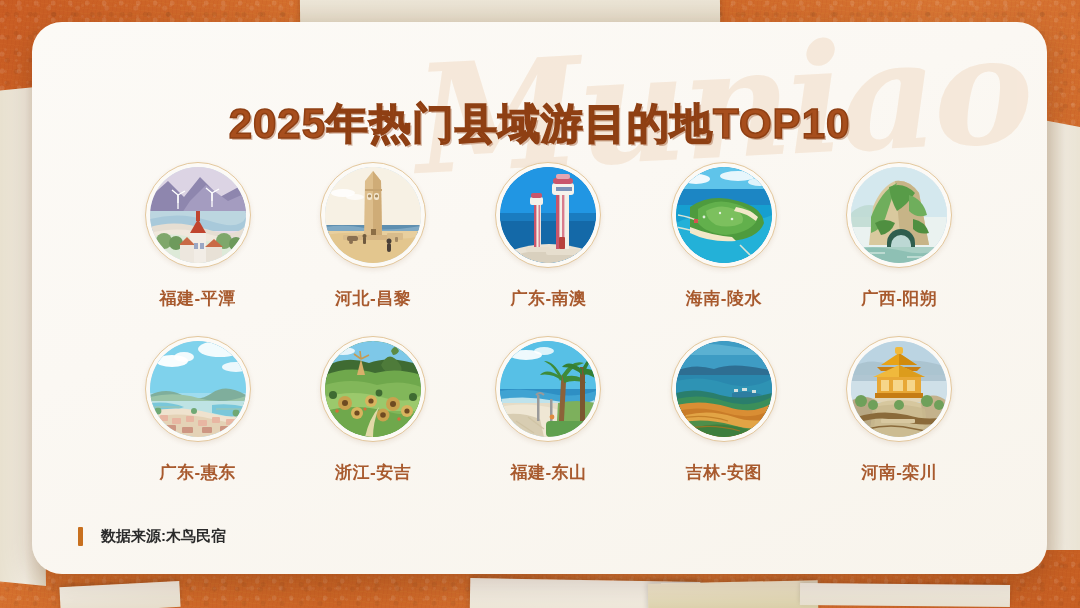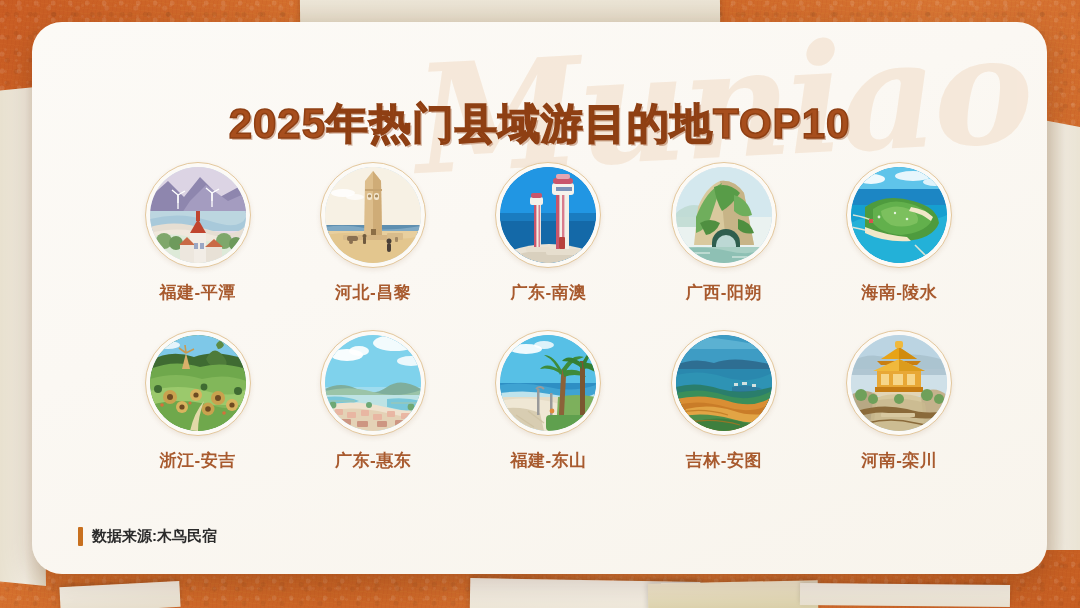--- a/index.html
+++ b/index.html
@@ -102,28 +102,28 @@
     padding:4px; background:#FCFAF6;
     display:flex; align-items:center; justify-content:center;
     box-shadow:0 2px 5px rgba(120,70,30,.10);
   }
   .thumb{
     width:96px; height:96px; border-radius:50%;
     overflow:hidden; position:relative; background:#BFD8E8;
   }
   .thumb svg{ display:block; width:96px; height:96px; }
   .cap{
-    margin-top:13px; font-size:17px; font-weight:700;
+    margin-top:19px; font-size:17px; font-weight:700;
     color:#A85A2E; letter-spacing:.5px; white-space:nowrap;
   }
 
   
   #source{
     position:absolute; left:46px; bottom:28px;
-    display:flex; align-items:center; gap:9px;
+    display:flex; align-items:center; gap:18px;
   }
   #source-bar{ width:5px; height:19px; background:#C8701F; border-radius:1px; }
   #source-text{ font-size:15px; font-weight:700; color:#2B2B2B; }
 </style>
 </head>
 <body>
 
 <div id="bg-texture"></div>
 <div id="bg-grain"></div>
 
@@ -282,20 +282,65 @@
         </div>
       </div>
       <div class="cap">广东-南澳</div>
     </div>
 
     <div class="cell">
       <div class="ring">
         <div class="thumb">
           <svg viewBox="0 0 96 96">
               <defs>
+                <clipPath id="c4">
+                  <circle cx="48" cy="48" r="48"></circle>
+                </clipPath>
+              </defs>
+              <g clip-path="url(#c4)">
+            <rect width="96" height="96" fill="#1FA6D8"></rect>
+            <rect width="96" height="24" fill="#5FC4EA"></rect>
+            <ellipse cx="20" cy="12" rx="14" ry="5" fill="#FFF" opacity=".9"></ellipse>
+            <ellipse cx="62" cy="9" rx="18" ry="5" fill="#FFF" opacity=".85"></ellipse>
+            <ellipse cx="84" cy="15" rx="12" ry="4" fill="#FFF" opacity=".8"></ellipse>
+            <rect y="22" width="96" height="18" fill="#1C86C4"></rect>
+            <rect y="38" width="96" height="58" fill="#169FD0"></rect>
+            <path d="M0 56 Q24 44 52 50 T96 48 V96 H0Z" fill="#2FC0DE" opacity=".55"></path>
+            <path d="M14 40 Q34 26 62 34 Q86 40 88 56 Q82 72 54 74 Q26 74 14 62 Z" fill="#4E9B3E"></path>
+            <path d="M22 42 Q40 30 60 37 Q80 43 80 55 Q72 66 50 68 Q30 66 22 56Z" fill="#62B04C"></path>
+            <path d="M30 44 Q44 36 58 42 Q70 48 66 56 Q54 62 40 58 Q30 52 30 44Z" fill="#7CC05E"></path>
+            <g fill="#F2E8C8">
+                  <path d="M14 60 Q34 68 56 70 L60 74 Q34 76 14 66Z"></path>
+                  <path d="M60 40 Q74 42 82 50 L80 54 Q70 46 58 44Z"></path>
+                </g>
+            <g stroke="#EFEAD6" stroke-width="1.6" fill="none" opacity=".9">
+                  <path d="M2 48 Q14 50 22 54"></path>
+                  <path d="M0 60 Q10 62 18 64"></path>
+                  <path d="M64 78 Q72 86 78 92"></path>
+                </g>
+            <g fill="#D9534F">
+                  <rect x="18" y="52" width="4" height="4"></rect>
+                </g>
+            <g fill="#FFF" opacity=".8">
+                  <circle cx="28" cy="50" r="1.4"></circle>
+                  <circle cx="44" cy="46" r="1.2"></circle>
+                  <circle cx="56" cy="52" r="1.3"></circle>
+                </g>
+          </g>
+            </svg>
+        </div>
+      </div>
+      <div class="cap">海南-陵水</div>
+    </div>
+
+    <div class="cell">
+      <div class="ring">
+        <div class="thumb">
+          <svg viewBox="0 0 96 96">
+              <defs>
                 <clipPath id="c5">
                   <circle cx="48" cy="48" r="48"></circle>
                 </clipPath>
               </defs>
               <g clip-path="url(#c5)">
             <rect width="96" height="96" fill="#EAF2F0"></rect>
             <rect width="96" height="50" fill="#D4E8EE"></rect>
             <path d="M0 46 Q18 30 36 46 T70 46 V60 H0Z" fill="#BBD8D0" opacity=".8"></path>
             <path d="M18 78 L22 40 Q30 20 44 14 Q58 12 68 26 L78 78Z" fill="#D9C99E"></path>
             <path d="M44 14 Q58 12 68 26 L78 78 H50Z" fill="#C7B487"></path>
@@ -310,137 +355,20 @@
             <path d="M0 82 Q28 78 52 84 T96 80 V96 H0Z" fill="#8EC0B4"></path>
             <g stroke="#F0F6F2" stroke-width="1.2" opacity=".8">
                   <path d="M8 86 H34"></path>
                   <path d="M56 90 H84"></path>
                 </g>
           </g>
             </svg>
         </div>
       </div>
       <div class="cap">广西-阳朔</div>
-    </div>
-
-    <div class="cell">
-      <div class="ring">
-        <div class="thumb">
-          <svg viewBox="0 0 96 96">
-              <defs>
-                <clipPath id="c4">
-                  <circle cx="48" cy="48" r="48"></circle>
-                </clipPath>
-              </defs>
-              <g clip-path="url(#c4)">
-            <rect width="96" height="96" fill="#1FA6D8"></rect>
-            <rect width="96" height="24" fill="#5FC4EA"></rect>
-            <ellipse cx="20" cy="12" rx="14" ry="5" fill="#FFF" opacity=".9"></ellipse>
-            <ellipse cx="62" cy="9" rx="18" ry="5" fill="#FFF" opacity=".85"></ellipse>
-            <ellipse cx="84" cy="15" rx="12" ry="4" fill="#FFF" opacity=".8"></ellipse>
-            <rect y="22" width="96" height="18" fill="#1C86C4"></rect>
-            <rect y="38" width="96" height="58" fill="#169FD0"></rect>
-            <path d="M0 56 Q24 44 52 50 T96 48 V96 H0Z" fill="#2FC0DE" opacity=".55"></path>
-            <path d="M14 40 Q34 26 62 34 Q86 40 88 56 Q82 72 54 74 Q26 74 14 62 Z" fill="#4E9B3E"></path>
-            <path d="M22 42 Q40 30 60 37 Q80 43 80 55 Q72 66 50 68 Q30 66 22 56Z" fill="#62B04C"></path>
-            <path d="M30 44 Q44 36 58 42 Q70 48 66 56 Q54 62 40 58 Q30 52 30 44Z" fill="#7CC05E"></path>
-            <g fill="#F2E8C8">
-                  <path d="M14 60 Q34 68 56 70 L60 74 Q34 76 14 66Z"></path>
-                  <path d="M60 40 Q74 42 82 50 L80 54 Q70 46 58 44Z"></path>
-                </g>
-            <g stroke="#EFEAD6" stroke-width="1.6" fill="none" opacity=".9">
-                  <path d="M2 48 Q14 50 22 54"></path>
-                  <path d="M0 60 Q10 62 18 64"></path>
-                  <path d="M64 78 Q72 86 78 92"></path>
-                </g>
-            <g fill="#D9534F">
-                  <rect x="18" y="52" width="4" height="4"></rect>
-                </g>
-            <g fill="#FFF" opacity=".8">
-                  <circle cx="28" cy="50" r="1.4"></circle>
-                  <circle cx="44" cy="46" r="1.2"></circle>
-                  <circle cx="56" cy="52" r="1.3"></circle>
-                </g>
-          </g>
-            </svg>
-        </div>
-      </div>
-      <div class="cap">海南-陵水</div>
-    </div>
-
-    <div class="cell">
-      <div class="ring">
-        <div class="thumb">
-          <svg viewBox="0 0 96 96">
-              <defs>
-                <clipPath id="c7">
-                  <circle cx="48" cy="48" r="48"></circle>
-                </clipPath>
-              </defs>
-              <g clip-path="url(#c7)">
-            <rect width="96" height="96" fill="#6E9F4A"></rect>
-            <rect width="96" height="28" fill="#7EC8E8"></rect>
-            <ellipse cx="18" cy="10" rx="12" ry="4" fill="#FFF" opacity=".8"></ellipse>
-            <path d="M0 26 Q20 14 44 22 Q64 14 96 24 V40 H0Z" fill="#3F6B32"></path>
-            <path d="M56 24 Q64 8 74 22 Q80 30 72 34 Q60 34 56 24Z" fill="#4E7B3A"></path>
-            <path d="M66 10 Q70 2 74 10 Q72 14 68 14Z" fill="#5C8B44"></path>
-            <path d="M0 34 Q24 24 50 32 Q72 26 96 34 V50 H0Z" fill="#6FA84C"></path>
-            <path d="M0 44 Q26 36 52 44 Q76 38 96 46 V96 H0Z" fill="#82B75A"></path>
-            <g fill="#9BC96C">
-                  <path d="M0 56 Q28 48 56 56 T96 54 V70 H0Z"></path>
-                </g>
-            <g fill="#6FA84C">
-                  <path d="M0 70 Q30 62 60 70 T96 68 V96 H0Z"></path>
-                </g>
-
-            <path d="M32 34 L36 18 L40 34Z" fill="#D8B06A"></path>
-            <g stroke="#C79A52" stroke-width="1.6">
-                  <path d="M36 18 l-7-5M36 18 l8-4M36 18 l-1 -8"></path>
-                </g>
-
-            <g>
-                  <circle cx="20" cy="62" r="7" fill="#C9A24E"></circle>
-                  <circle cx="20" cy="62" r="3" fill="#6E4B22"></circle>
-                </g>
-            <g>
-                  <circle cx="46" cy="60" r="6" fill="#D8B45E"></circle>
-                  <circle cx="46" cy="60" r="2.6" fill="#6E4B22"></circle>
-                </g>
-            <g>
-                  <circle cx="68" cy="63" r="7" fill="#C9A24E"></circle>
-                  <circle cx="68" cy="63" r="3" fill="#6E4B22"></circle>
-                </g>
-            <g>
-                  <circle cx="32" cy="72" r="6" fill="#D8B45E"></circle>
-                  <circle cx="32" cy="72" r="2.6" fill="#6E4B22"></circle>
-                </g>
-            <g>
-                  <circle cx="58" cy="74" r="6.5" fill="#C9A24E"></circle>
-                  <circle cx="58" cy="74" r="2.8" fill="#6E4B22"></circle>
-                </g>
-            <g>
-                  <circle cx="82" cy="70" r="6" fill="#D8B45E"></circle>
-                  <circle cx="82" cy="70" r="2.6" fill="#6E4B22"></circle>
-                </g>
-            <path d="M40 96 Q44 78 54 66 Q48 82 48 96Z" fill="#E1D9A8"></path>
-            <g fill="#E06A3A" opacity=".9">
-                  <circle cx="12" cy="70" r="1.8"></circle>
-                  <circle cx="40" cy="68" r="1.6"></circle>
-                  <circle cx="74" cy="78" r="1.8"></circle>
-                </g>
-            <g fill="#3F6B32">
-                  <circle cx="8" cy="54" r="4"></circle>
-                  <circle cx="88" cy="56" r="4"></circle>
-                  <circle cx="54" cy="52" r="3.4"></circle>
-                </g>
-          </g>
-            </svg>
-        </div>
-      </div>
-      <div class="cap">浙江-安吉</div>
     </div>
 
     <div class="cell">
       <div class="ring">
         <div class="thumb">
           <svg viewBox="0 0 96 96">
               <defs>
                 <clipPath id="c6">
                   <circle cx="48" cy="48" r="48"></circle>
                 </clipPath>
@@ -487,20 +415,92 @@
         </div>
       </div>
       <div class="cap">广东-惠东</div>
     </div>
 
     <div class="cell">
       <div class="ring">
         <div class="thumb">
           <svg viewBox="0 0 96 96">
               <defs>
+                <clipPath id="c7">
+                  <circle cx="48" cy="48" r="48"></circle>
+                </clipPath>
+              </defs>
+              <g clip-path="url(#c7)">
+            <rect width="96" height="96" fill="#6E9F4A"></rect>
+            <rect width="96" height="28" fill="#7EC8E8"></rect>
+            <ellipse cx="18" cy="10" rx="12" ry="4" fill="#FFF" opacity=".8"></ellipse>
+            <path d="M0 26 Q20 14 44 22 Q64 14 96 24 V40 H0Z" fill="#3F6B32"></path>
+            <path d="M56 24 Q64 8 74 22 Q80 30 72 34 Q60 34 56 24Z" fill="#4E7B3A"></path>
+            <path d="M66 10 Q70 2 74 10 Q72 14 68 14Z" fill="#5C8B44"></path>
+            <path d="M0 34 Q24 24 50 32 Q72 26 96 34 V50 H0Z" fill="#6FA84C"></path>
+            <path d="M0 44 Q26 36 52 44 Q76 38 96 46 V96 H0Z" fill="#82B75A"></path>
+            <g fill="#9BC96C">
+                  <path d="M0 56 Q28 48 56 56 T96 54 V70 H0Z"></path>
+                </g>
+            <g fill="#6FA84C">
+                  <path d="M0 70 Q30 62 60 70 T96 68 V96 H0Z"></path>
+                </g>
+
+            <path d="M32 34 L36 18 L40 34Z" fill="#D8B06A"></path>
+            <g stroke="#C79A52" stroke-width="1.6">
+                  <path d="M36 18 l-7-5M36 18 l8-4M36 18 l-1 -8"></path>
+                </g>
+
+            <g>
+                  <circle cx="20" cy="62" r="7" fill="#C9A24E"></circle>
+                  <circle cx="20" cy="62" r="3" fill="#6E4B22"></circle>
+                </g>
+            <g>
+                  <circle cx="46" cy="60" r="6" fill="#D8B45E"></circle>
+                  <circle cx="46" cy="60" r="2.6" fill="#6E4B22"></circle>
+                </g>
+            <g>
+                  <circle cx="68" cy="63" r="7" fill="#C9A24E"></circle>
+                  <circle cx="68" cy="63" r="3" fill="#6E4B22"></circle>
+                </g>
+            <g>
+                  <circle cx="32" cy="72" r="6" fill="#D8B45E"></circle>
+                  <circle cx="32" cy="72" r="2.6" fill="#6E4B22"></circle>
+                </g>
+            <g>
+                  <circle cx="58" cy="74" r="6.5" fill="#C9A24E"></circle>
+                  <circle cx="58" cy="74" r="2.8" fill="#6E4B22"></circle>
+                </g>
+            <g>
+                  <circle cx="82" cy="70" r="6" fill="#D8B45E"></circle>
+                  <circle cx="82" cy="70" r="2.6" fill="#6E4B22"></circle>
+                </g>
+            <path d="M40 96 Q44 78 54 66 Q48 82 48 96Z" fill="#E1D9A8"></path>
+            <g fill="#E06A3A" opacity=".9">
+                  <circle cx="12" cy="70" r="1.8"></circle>
+                  <circle cx="40" cy="68" r="1.6"></circle>
+                  <circle cx="74" cy="78" r="1.8"></circle>
+                </g>
+            <g fill="#3F6B32">
+                  <circle cx="8" cy="54" r="4"></circle>
+                  <circle cx="88" cy="56" r="4"></circle>
+                  <circle cx="54" cy="52" r="3.4"></circle>
+                </g>
+          </g>
+            </svg>
+        </div>
+      </div>
+      <div class="cap">浙江-安吉</div>
+    </div>
+
+    <div class="cell">
+      <div class="ring">
+        <div class="thumb">
+          <svg viewBox="0 0 96 96">
+              <defs>
                 <clipPath id="c8">
                   <circle cx="48" cy="48" r="48"></circle>
                 </clipPath>
               </defs>
               <g clip-path="url(#c8)">
             <rect width="96" height="96" fill="#5EC4E8"></rect>
             <rect width="96" height="50" fill="#57C0E6"></rect>
             <ellipse cx="26" cy="14" rx="16" ry="5" fill="#FFF" opacity=".9"></ellipse>
             <ellipse cx="44" cy="10" rx="10" ry="4" fill="#FFF" opacity=".8"></ellipse>
             <rect y="48" width="96" height="14" fill="#2E8FC4"></rect>

